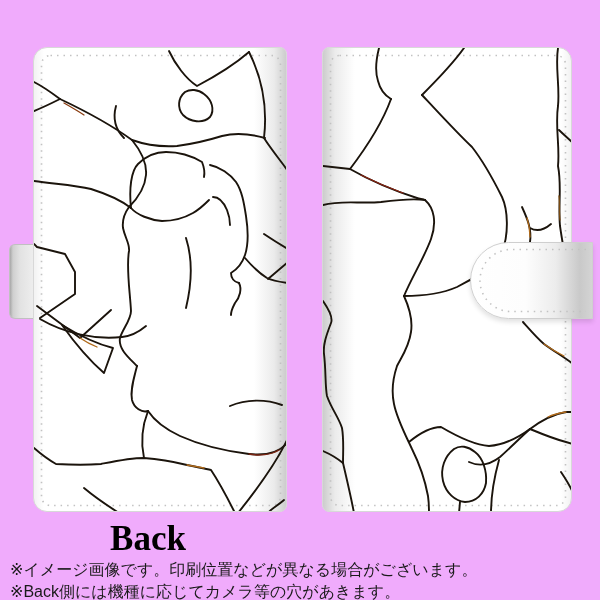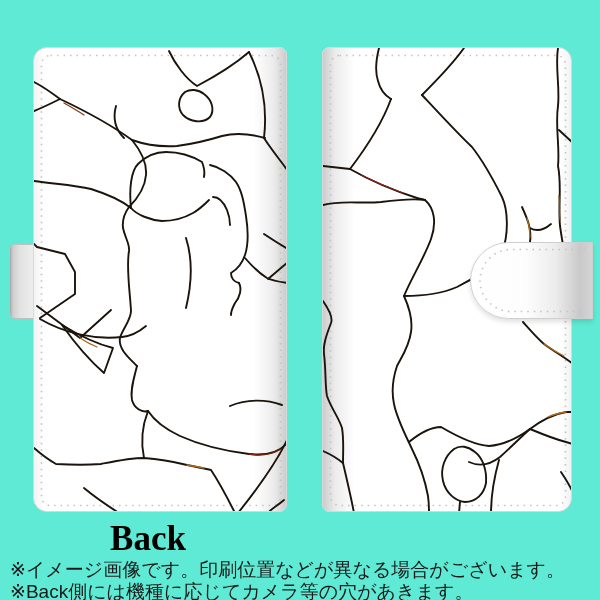--- a/index.html
+++ b/index.html
@@ -1,16 +1,16 @@
 <!DOCTYPE html>
 <html><head>
 <meta charset="utf-8">
 <style>
   html,body{margin:0;padding:0;background:#ffffff;}
-  .stage{position:relative;width:600px;height:600px;background:#5eead4;overflow:hidden;
+  .stage{position:relative;width:600px;height:600px;background:#f0abfc;overflow:hidden;
          font-family:"Liberation Sans","DejaVu Sans",sans-serif;}
 
   .panel{position:absolute;top:47px;height:465px;box-sizing:border-box;border:1px solid #d8d8d8;z-index:2;overflow:hidden;}
   .panel svg{position:absolute;left:0;top:0;}
   .panel-back{left:33px;width:254px;border-radius:14px 7px 7px 14px;
     background:
       linear-gradient(to right, rgba(0,0,0,0.05), rgba(0,0,0,0) 10px),
       linear-gradient(to left, rgba(0,0,0,0.20), rgba(0,0,0,0.08) 12px, rgba(0,0,0,0) 32px),
       #ffffff;}
   .panel-front{left:322px;width:250px;border-radius:7px 14px 14px 7px;
@@ -31,21 +31,21 @@
     background:linear-gradient(to right,#ffffff 0%,#fdfdfd 45%,#ececec 70%,#c9c9c9 90%,#d4d4d4 100%);
     box-shadow:0 3px 5px rgba(0,0,0,0.12);}
   .tab-right svg{position:absolute;left:0;top:0;}
 
   .view-label{position:absolute;top:521px;width:124px;text-align:center;
     font-family:"Liberation Serif","DejaVu Serif",serif;font-weight:700;font-size:35px;
     color:#000;line-height:1;}
   .label-back{left:86px;}
   .label-front{left:388px;}
 
-  .footnote{position:absolute;left:10px;width:588px;color:#1a1a1a;font-size:19px;
+  .footnote{position:absolute;left:10px;width:588px;color:#1a1a1a;font-size:16px;
     line-height:21px;white-space:nowrap;letter-spacing:0px;}
   .fn1{top:559px;}
   .fn2{top:581px;}
 </style>
 </head>
 <body>
 
 <div class="stage">
 
   <div class="tab-left"></div>

